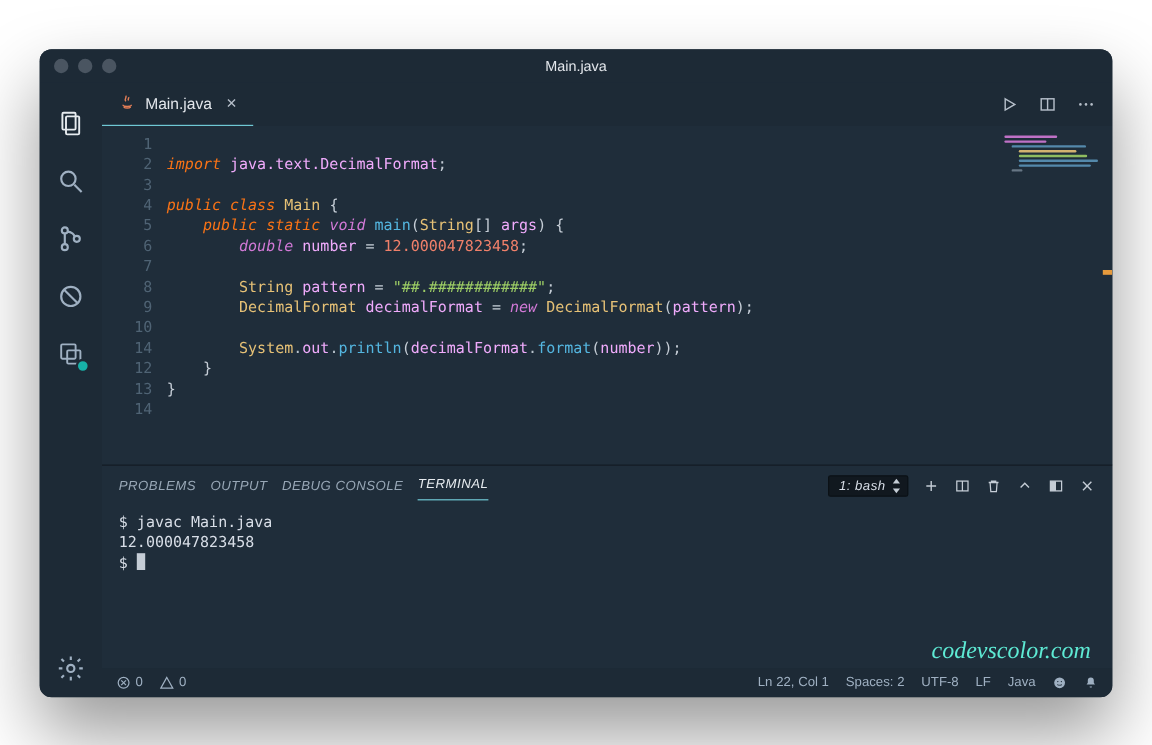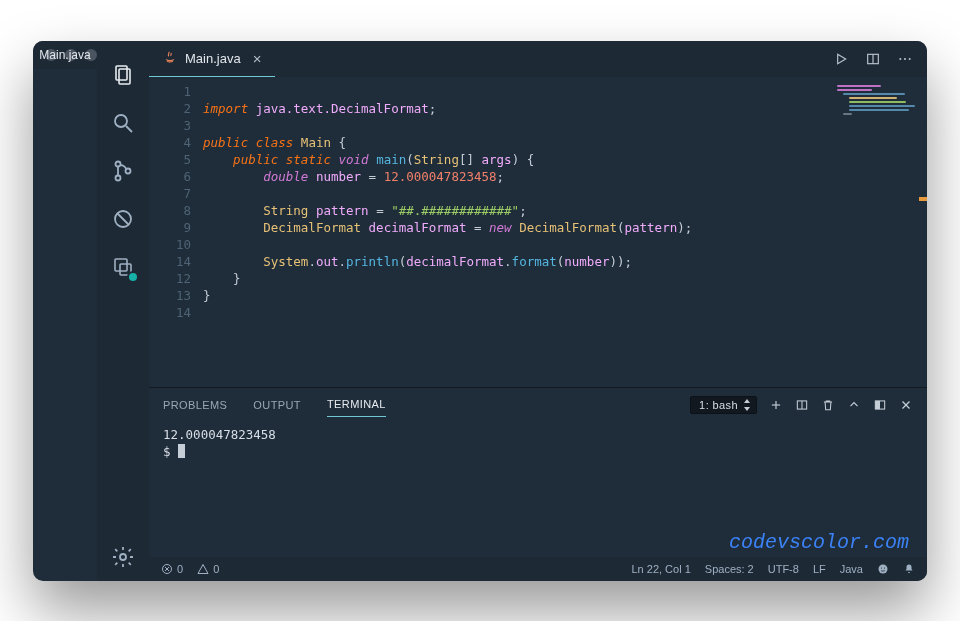--- a/index.html
+++ b/index.html
@@ -14,21 +14,21 @@
     width: 960px;
   }
   .window {
     width: 894px;
     height: 540px;
     background: #1f2d3a;
     border-radius: 10px;
     overflow: hidden;
     box-shadow: 0 30px 60px rgba(0,0,0,0.4);
     display: flex;
-    flex-direction: row;
+    flex-direction: column;
     color: #c5cdd6;
   }
   
   .titlebar {
     height: 28px;
     background: #1d2a36;
     display: flex;
     align-items: center;
     position: relative;
     flex-shrink: 0;
@@ -152,25 +152,26 @@
     background: #1f2d3a;
     border-top: 1px solid #11181f;
     display: flex;
     flex-direction: column;
     flex-shrink: 0;
   }
   .panel-tabs {
     height: 34px;
     display: flex; align-items: center;
     padding: 0 14px;
-    gap: 26px;
+    gap: 12px;
     font-size: 11px;
     font-family: -apple-system, "Helvetica Neue", Arial, sans-serif;
     color: #98a7b6;
     letter-spacing: .4px;
+    font-style: italic;
   }
   .ptab { cursor: pointer; padding: 6px 0; }
   .ptab.active { color: #e6ebef; border-bottom: 1px solid #6fc8d4; }
   .panel-right {
     margin-left: auto;
     display: flex; align-items: center; gap: 12px;
     color: #c5cdd6;
   }
   .term-select {
     background: #11181f;
@@ -209,22 +210,22 @@
     color: #d8dee7;
     white-space: pre;
     position: relative;
   }
   .cursor-block {
     display: inline-block; width: 7px; height: 14px;
     background: #c5cdd6; vertical-align: -2px;
   }
   .watermark {
     position: absolute; right: 18px; bottom: 6px;
-    font-family: Liberation Mono, monospace;
-    color: #3b82f6;
+    font-family: Liberation Serif, serif;
+    color: #5eead4;
     font-size: 20px;
     font-style: italic;
   }
 
   
   .statusbar {
     height: 24px;
     background: #1d2a36;
     display: flex; align-items: center;
     font-size: 11px;
@@ -359,20 +360,21 @@
           <div class="mline" style="width:68%;background:#5a93b8;margin-left:18px"></div>
           <div class="mline" style="width:10%;background:#6f7f8d;margin-left:12px"></div>
         </div>
         <div class="orange-strip"></div>
       </div>
 
       <div class="panel">
         <div class="panel-tabs">
           <div class="ptab">PROBLEMS</div>
           <div class="ptab">OUTPUT</div>
+          <div class="ptab">DEBUG CONSOLE</div>
           <div class="ptab active">TERMINAL</div>
           <div class="panel-right">
             <div class="term-select">
               <span>1: bash</span>
             </div>
             <span class="picon">
                 <svg viewBox="0 0 24 24" stroke="currentColor" stroke-width="2" fill="none">
                   <line x1="12" y1="5" x2="12" y2="19"></line>
                   <line x1="5" y1="12" x2="19" y2="12"></line>
                 </svg>
@@ -400,21 +402,21 @@
                 </svg>
               </span>
             <span class="picon">
                 <svg viewBox="0 0 24 24" stroke="currentColor" stroke-width="2" fill="none">
                   <line x1="6" y1="6" x2="18" y2="18"></line>
                   <line x1="18" y1="6" x2="6" y2="18"></line>
                 </svg>
               </span>
           </div>
         </div>
-        <div class="terminal-body"><div>12.000047823458</div><div><span>$ </span><span class="cursor-block"></span></div>
+        <div class="terminal-body"><div>$ javac Main.java</div><div>12.000047823458</div><div><span>$ </span><span class="cursor-block"></span></div>
           <div class="watermark">codevscolor.com</div>
         </div>
       </div>
 
       <div class="statusbar">
         <div class="sitem">
           <svg viewBox="0 0 24 24" fill="none" stroke="currentColor" stroke-width="2">
               <circle cx="12" cy="12" r="9"></circle>
               <line x1="8" y1="8" x2="16" y2="16"></line>
               <line x1="16" y1="8" x2="8" y2="16"></line>

